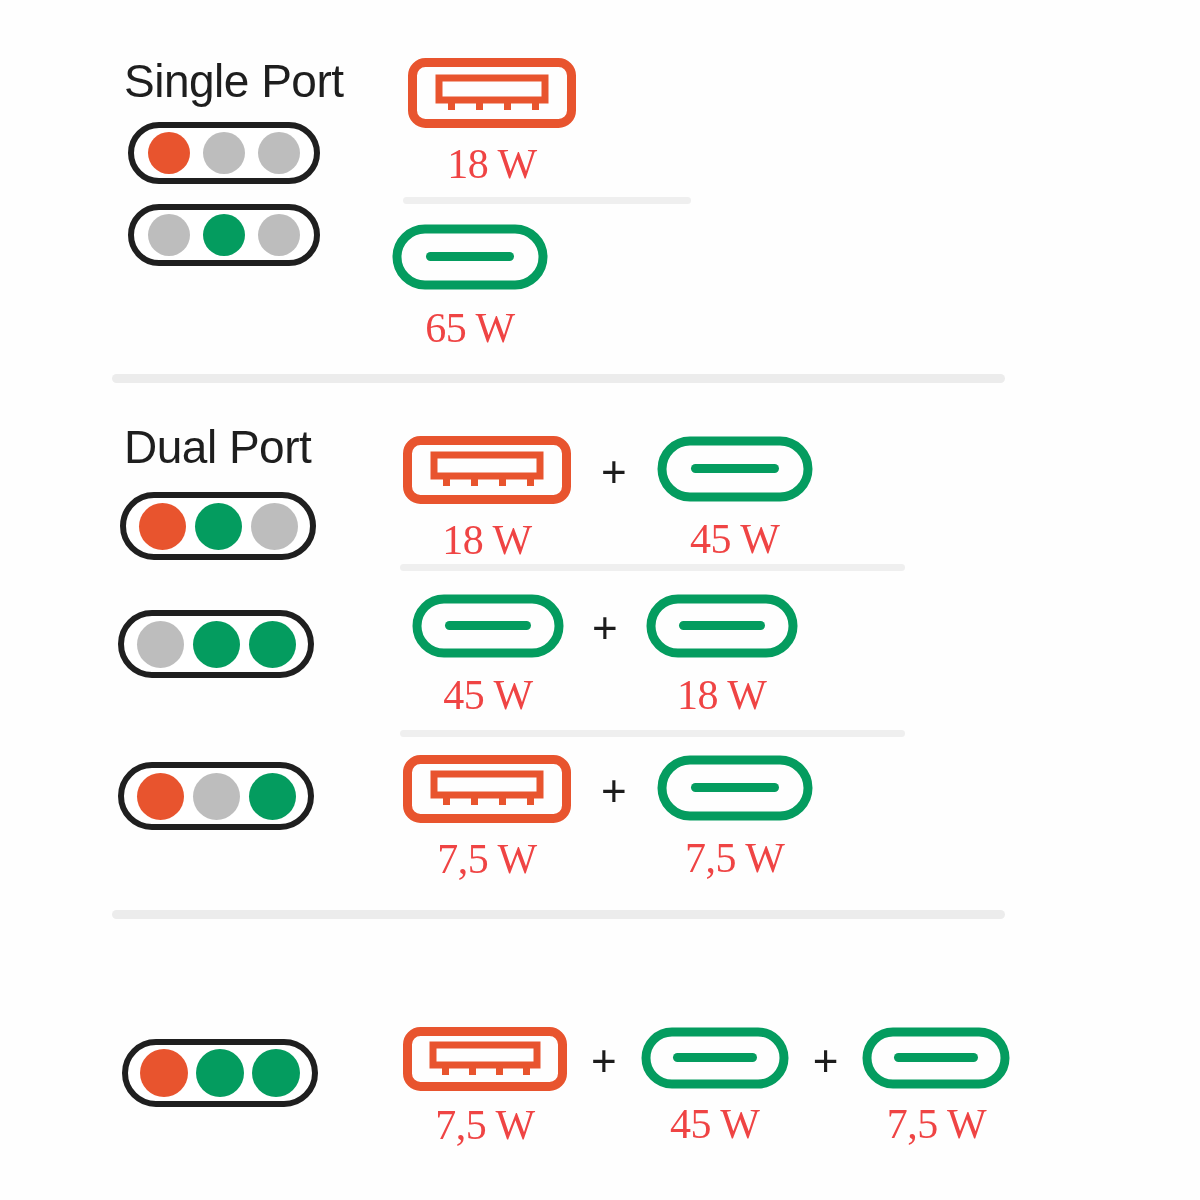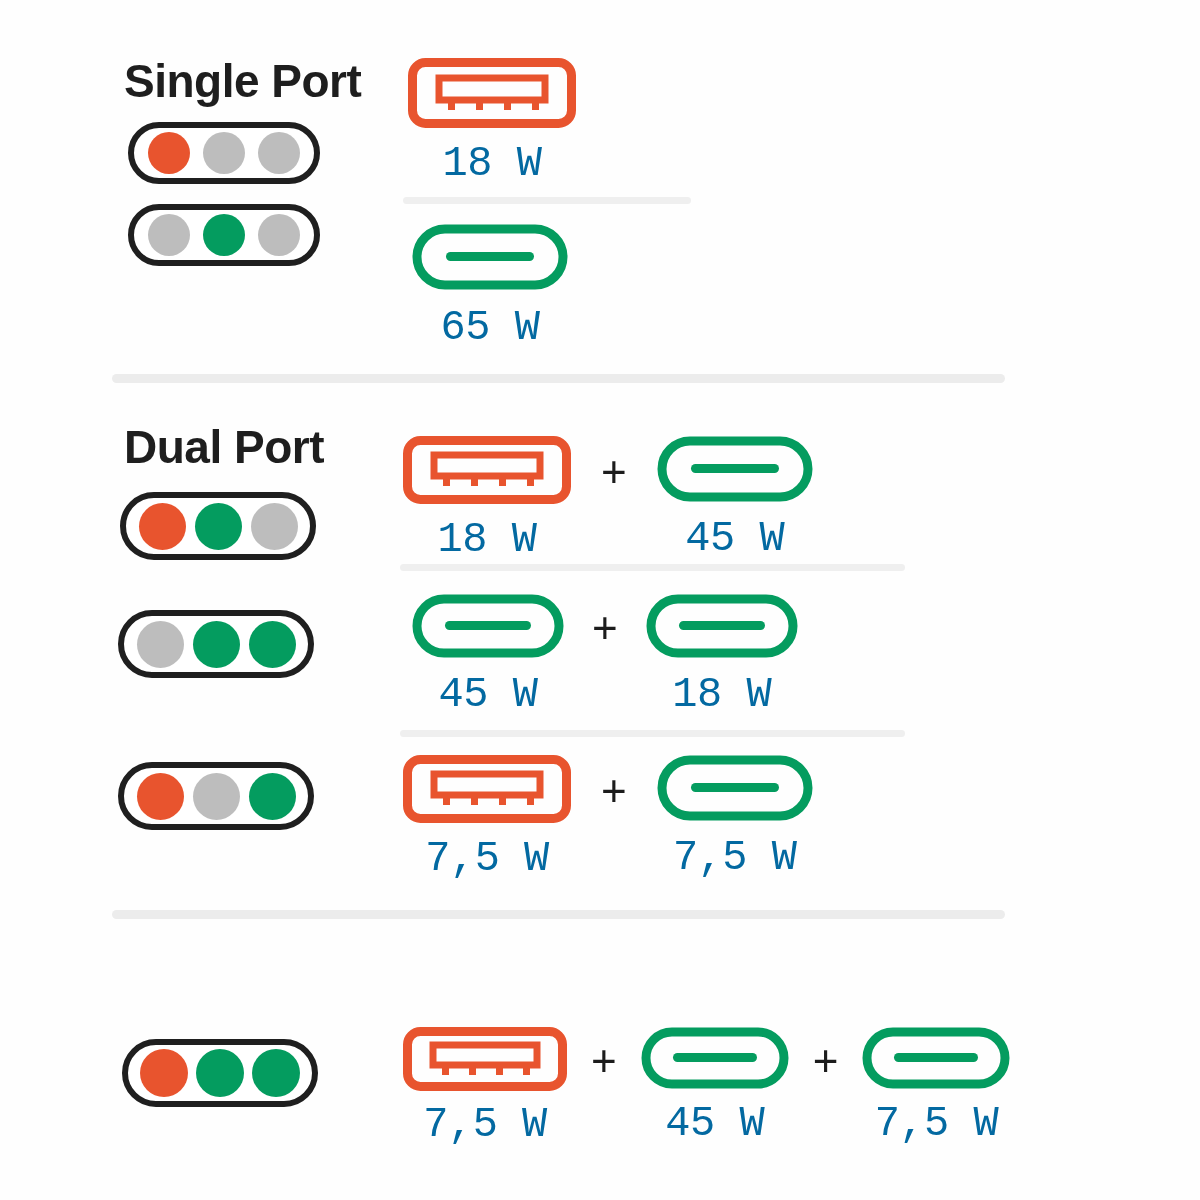--- a/index.html
+++ b/index.html
@@ -31,21 +31,21 @@
   }
   #section-single { top: 28px;  height: 340px; }
   #section-dual   { top: 400px; height: 510px; padding-left: 27px; }
   #section-triple { top: 935px; height: 250px; }
 
   
   .section-title {
     position: absolute;
     left: 124px;
     font-size: 46px;
-    font-weight: 700;
+    font-weight: 400;
     letter-spacing: -0.5px;
     color: #1e1e1e;
     white-space: nowrap;
     font-family: "Liberation Sans", sans-serif;
   }
   #title-single { top: 26px; }
   #title-dual   { top: 20px; }
   #title-triple { top: 22px; }
 
   
@@ -103,23 +103,23 @@
     line-height: 1;
     color: #1c1c1c;
     font-weight: 400;
     font-family: "Liberation Sans", sans-serif;
     align-self: flex-start;
     white-space: nowrap;
   }
   .watt {
     font-size: 42px;
     letter-spacing: -0.5px;
-    color: #0369a1;
+    color: #ef4444;
     white-space: nowrap;
-    font-family: Liberation Mono, monospace;
+    font-family: Liberation Serif, serif;
   }
 
   
   .usb-icon { display: block; }
 
   
   .gap-a { width: 30px; }
   .gap-b { width: 28px; }
 </style>
 </head>
@@ -152,21 +152,21 @@
           <rect x="68" y="45" width="7" height="7" fill="#e8542e"></rect>
           <rect x="96" y="45" width="7" height="7" fill="#e8542e"></rect>
           <rect x="124" y="45" width="7" height="7" fill="#e8542e"></rect>
         </svg>
         <div class="watt" style="margin-top:12px;">18 W</div>
       </div>
     </div>
 
     <div class="divider-minor" style="left:403px; top:169px; width:288px;"></div>
 
-    <div class="port-row" style="left:412px; top:196px;align-items:center;">
+    <div class="port-row" style="left:392px; top:196px;align-items:center;">
       <div class="port-item">
         <svg class="usb-icon" width="156" height="66" viewBox="0 0 156 66">
           <rect x="5" y="5" width="146" height="56" rx="28" ry="28" fill="none" stroke="#049c5f" stroke-width="9"></rect>
           <rect x="34" y="28" width="88" height="9" rx="4.5" ry="4.5" fill="#049c5f"></rect>
         </svg>
         <div class="watt" style="margin-top:14px;">65 W</div>
       </div>
     </div>
 
   </div>

